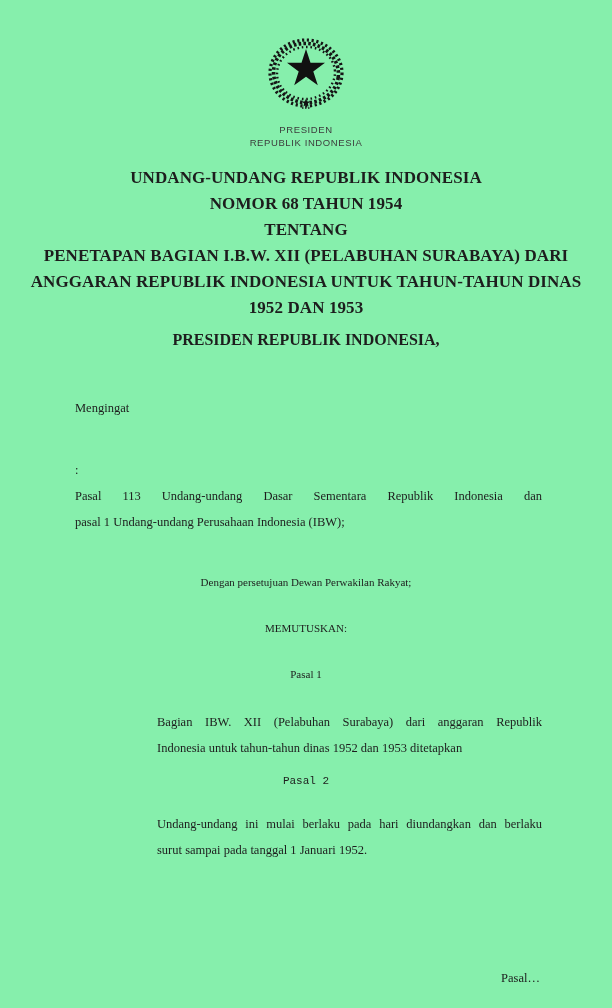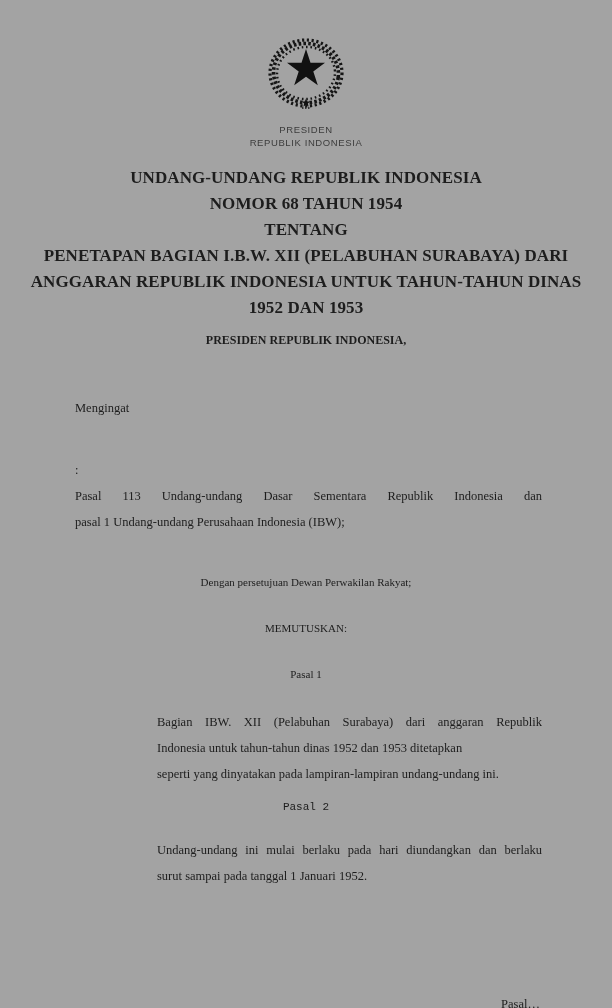--- a/index.html
+++ b/index.html
@@ -5,21 +5,21 @@
   html, body {
     margin: 0;
     padding: 0;
     background: #ffffff;
   }
   .page {
     position: relative;
     width: 612px;
     height: 1008px;
     margin: 0 auto;
-    background: #a3a3a3;
+    background: #86efac;
     font-family: "Liberation Serif", serif;
     color: #1d1d1d;
     overflow: hidden;
   }
   
   .letterhead {
     padding-top: 36px;
     text-align: center;
   }
   .emblem {
@@ -41,21 +41,21 @@
     text-align: center;
     font-weight: bold;
     font-size: 17px;
     line-height: 26px;
     letter-spacing: 0.1px;
   }
   .opening {
     margin-top: 6px;
     text-align: center;
     font-weight: bold;
-    font-size: 12px;
+    font-size: 16px;
     line-height: 26px;
   }
   
   .mengingat {
     margin: 42px 70px 0 75px;
     display: flex;
     font-size: 12.5px;
     line-height: 26px;
     flex-direction: column;
   }
@@ -143,21 +143,20 @@
 
   <div class="centered agreement">Dengan persetujuan Dewan Perwakilan Rakyat;</div>
 
   <div class="centered decision">MEMUTUSKAN:</div>
 
   <div class="centered article-heading a1h">Pasal 1</div>
 
   <div class="para a1">
     <span class="line just">Bagian IBW. XII (Pelabuhan Surabaya) dari anggaran Republik</span>
     <span class="line">Indonesia untuk tahun-tahun dinas 1952 dan 1953 ditetapkan</span>
-    <span class="line">seperti yang dinyatakan pada lampiran-lampiran undang-undang ini.</span>
   </div>
 
   <div class="centered article-heading a2h">Pasal 2</div>
 
   <div class="para a2">
     <span class="line just">Undang-undang ini mulai berlaku pada hari diundangkan dan berlaku</span>
     <span class="line">surut sampai pada tanggal 1 Januari 1952.</span>
   </div>
 
   <div class="catchword">Pasal…</div>

